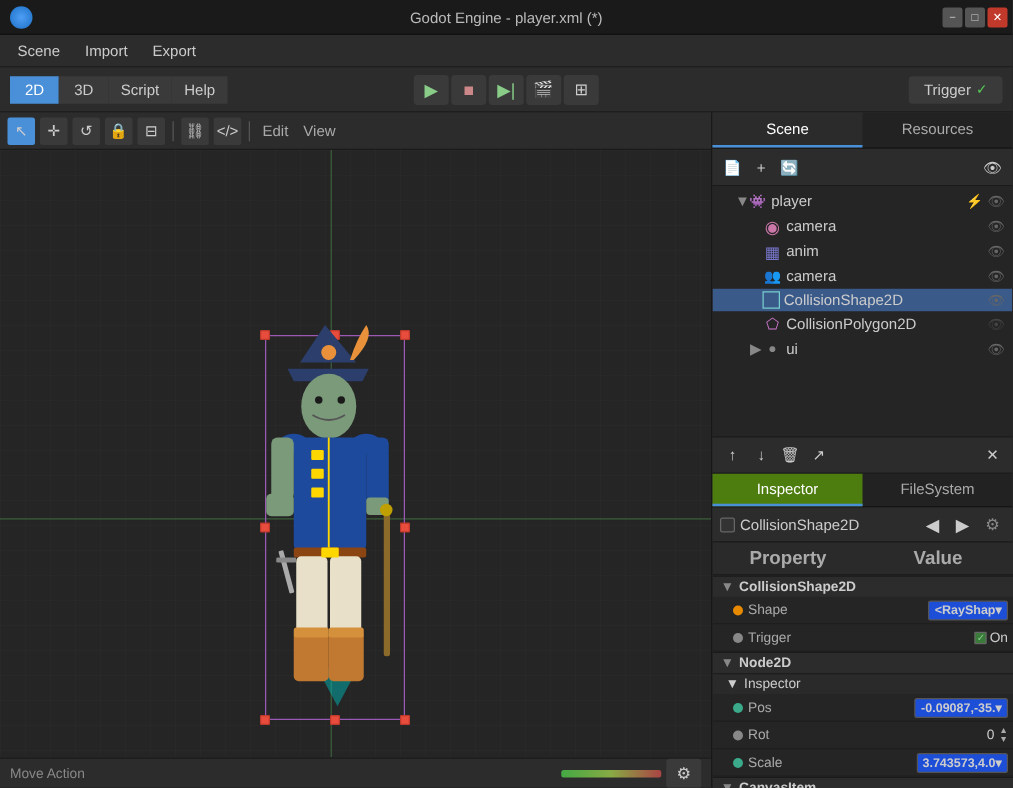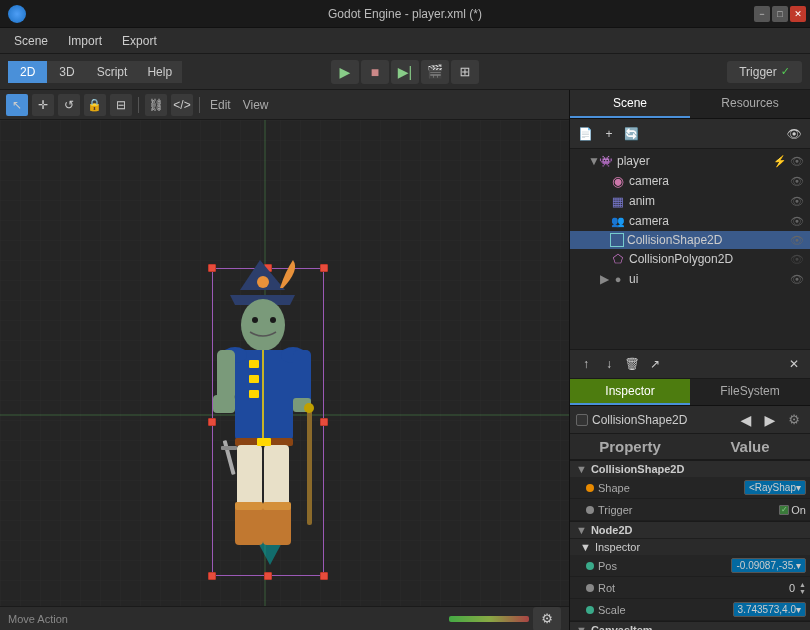--- a/index.html
+++ b/index.html
@@ -88,21 +88,21 @@
     
     #inspector-table { flex: 1; overflow-y: auto; background: #252525; }
     .inspector-header-row { display: flex; background: #2a2a2a; border-bottom: 1px solid #1a1a1a; }
     .inspector-col-header { flex: 1; padding: 4px 8px; font-size: 15px; color: #aaa; font-weight: bold; text-align: center; }
     .inspector-section { padding: 2px 6px; background: #2c2c2c; color: #ccc; font-size: 11px; font-weight: bold; cursor: pointer; display: flex; align-items: center; gap: 4px; border-top: 1px solid #1a1a1a; }
     .inspector-section .arrow { color: #888; }
     .inspector-row { display: flex; align-items: center; border-bottom: 1px solid #1e1e1e; min-height: 22px; }
     .inspector-prop { flex: 1; padding: 2px 6px 2px 16px; font-size: 11px; color: #aaa; display: flex; align-items: center; gap: 4px; }
     .inspector-prop .prop-icon { width: 8px; height: 8px; border-radius: 50%; background: #888; flex-shrink: 0; }
     .inspector-val { flex: 1; padding: 2px 4px; font-size: 11px; color: #ccc; display: flex; align-items: center; justify-content: flex-end; gap: 2px; }
-    .val-dropdown { background: #0369a1; border: 1px solid #555; color: #ccc; font-size: 10px; padding: 1px 4px; border-radius: 2px; cursor: pointer; display: flex; align-items: center; gap: 2px; }
+    .val-dropdown { background: #1d4ed8; border: 1px solid #555; color: #ccc; font-size: 10px; padding: 1px 4px; border-radius: 2px; cursor: pointer; display: flex; align-items: center; gap: 2px; font-weight: bold; }
     .val-checkbox { width: 10px; height: 10px; border: 1px solid #666; background: #3a7a3a; border-radius: 1px; display: flex; align-items: center; justify-content: center; font-size: 8px; color: #8c8; }
     .val-text { color: #ccc; font-size: 11px; }
     .sub-section { padding: 2px 6px 2px 10px; background: #2a2a2a; color: #ccc; font-size: 11px; cursor: pointer; display: flex; align-items: center; gap: 4px; border-top: 1px solid #1e1e1e; }
     .handle { position: absolute; width: 8px; height: 8px; background: #e74c3c; border: 1px solid #c0392b; border-radius: 1px; transform: translate(-50%, -50%); }
   </style>
 </head>
 <body>
 
 <div id="titlebar">
   <div class="icon"></div>

